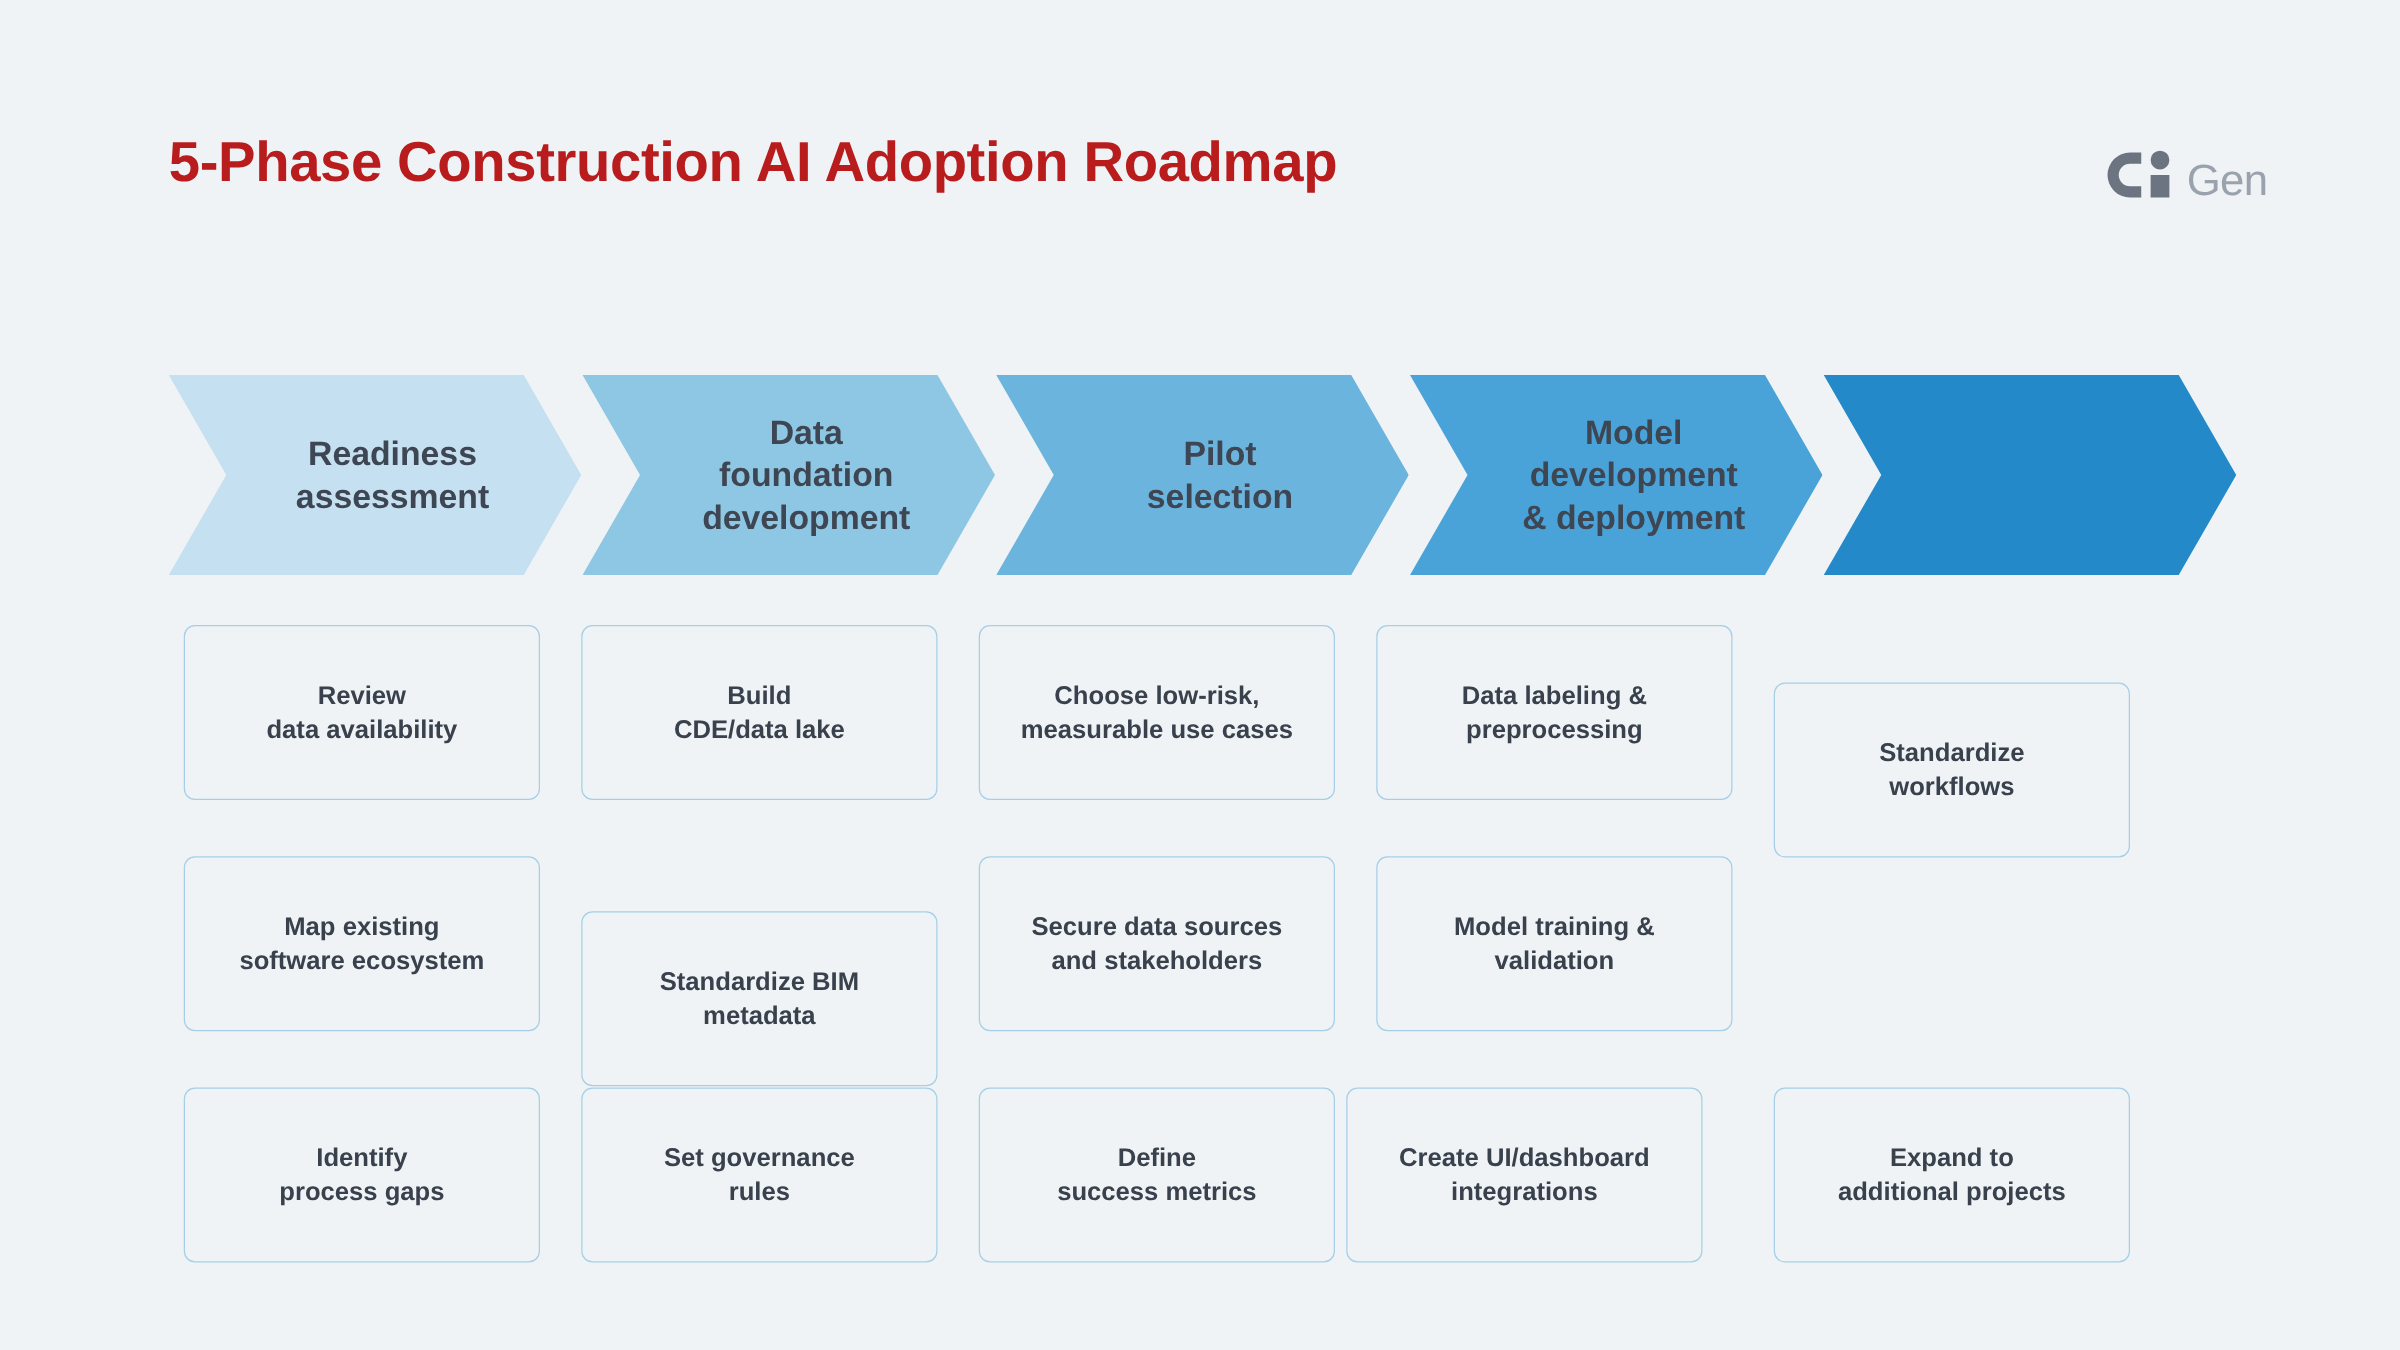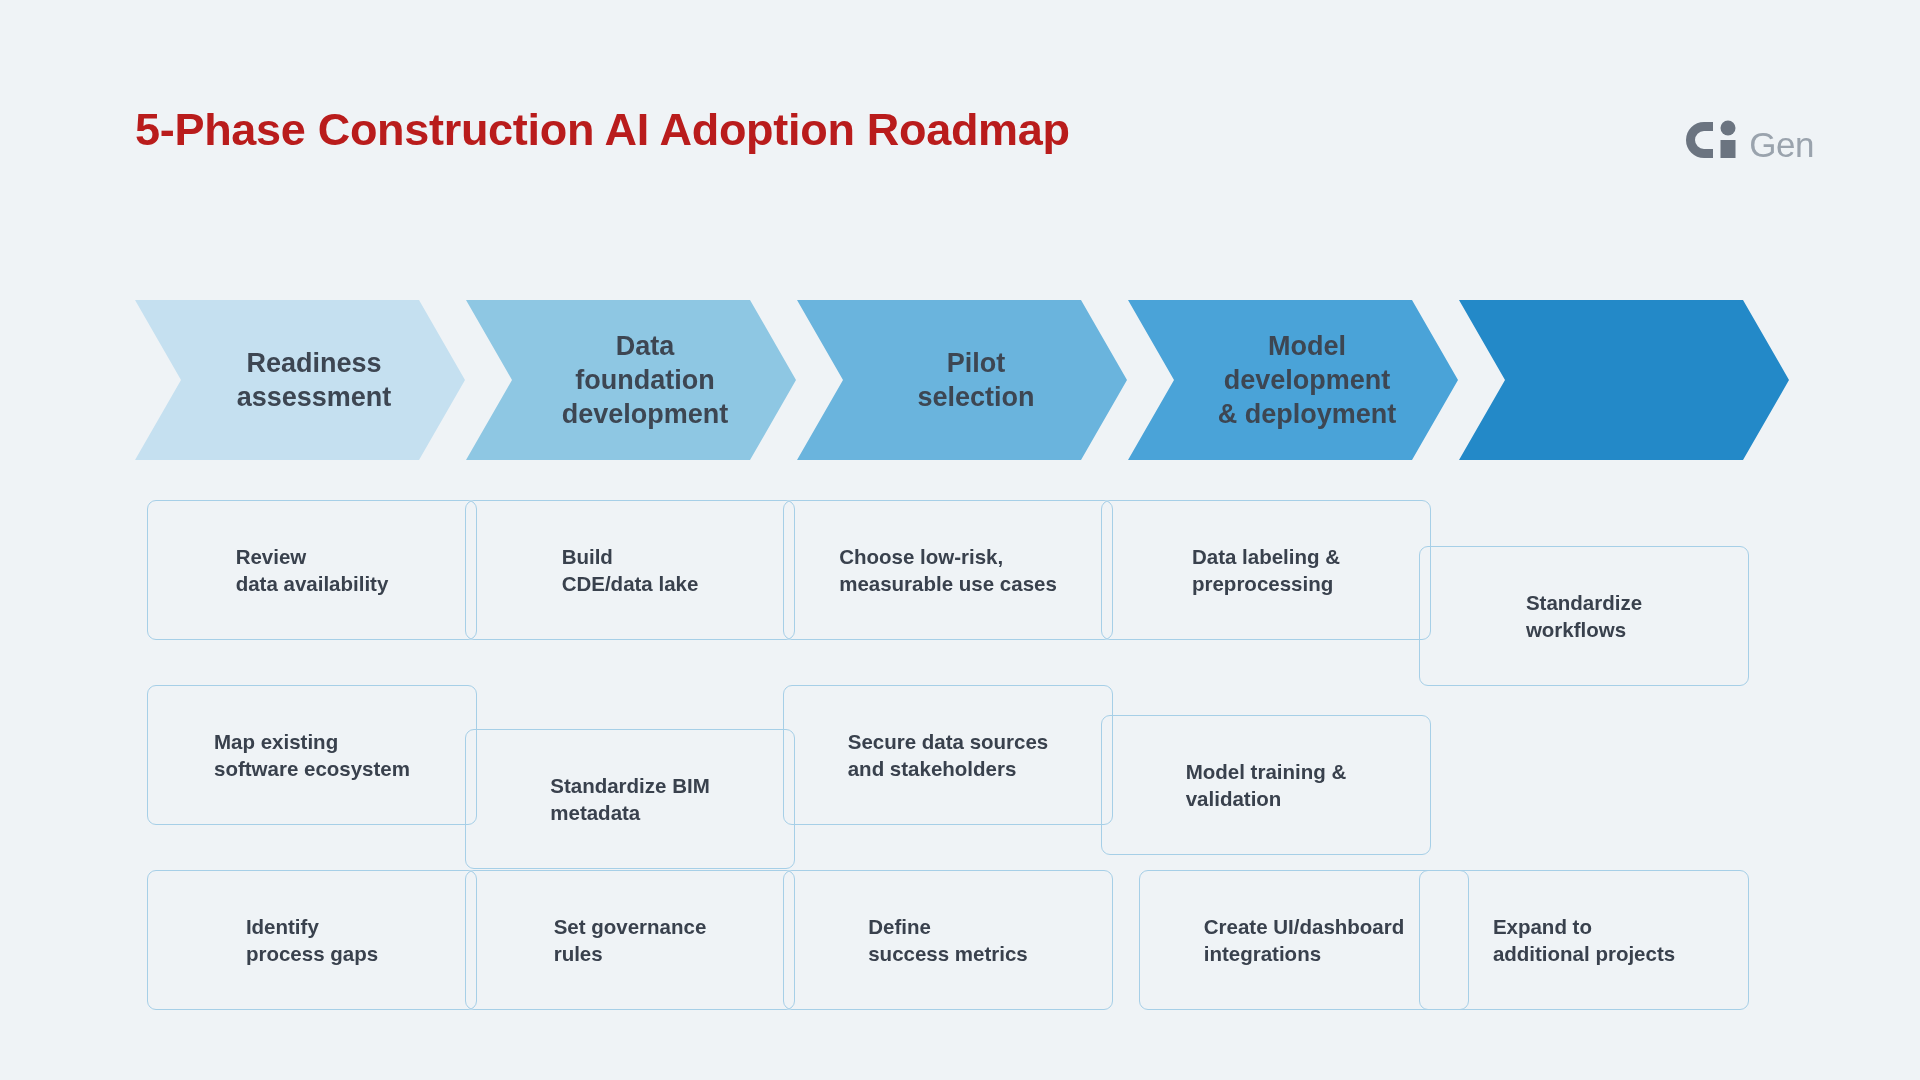--- a/index.html
+++ b/index.html
@@ -96,30 +96,30 @@
   }
   .card-row {
     position: absolute;
     left: 147px;
     width: 1660px;
     height: 140px;
   }
   .card {
     position: absolute;
     top: 0;
-    width: 330px;
+    width: 285px;
     height: 140px;
     box-sizing: border-box;
     border: 1.6px solid #a6cfe7;
     border-radius: 9px;
     background: transparent;
     display: flex;
     align-items: center;
     justify-content: center;
-    text-align: left;
+    text-align: center;
     font-size: 20.5px;
     font-weight: bold;
     color: #39414d;
     line-height: 1.32;
     white-space: pre-line;
     padding: 0 10px;
   }
 </style>
 </head>
 <body>
@@ -191,28 +191,28 @@
       <div class="card" style="left: 1272px; margin-top: 46px;">Standardize
 workflows</div>
     </div>
     <div class="card-row" style="top: 185px;">
       <div class="card" style="left: 0px;">Map existing
 software ecosystem</div>
       <div class="card" style="left: 318px; margin-top: 44px;">Standardize BIM
 metadata</div>
       <div class="card" style="left: 636px;">Secure data sources
 and stakeholders</div>
-      <div class="card" style="left: 954px; margin-top: 30px;">Model training &amp;
+      <div class="card" style="left: 954px;">Model training &amp;
 validation</div>
     </div>
     <div class="card-row" style="top: 370px;">
       <div class="card" style="left: 0px;">Identify
 process gaps</div>
       <div class="card" style="left: 318px;">Set governance
 rules</div>
       <div class="card" style="left: 636px;">Define
 success metrics</div>
-      <div class="card" style="left: 992px;">Create UI/dashboard
+      <div class="card" style="left: 930px;">Create UI/dashboard
 integrations</div>
       <div class="card" style="left: 1272px;">Expand to
 additional projects</div>
     </div>
   </div>
 
 </body></html>

